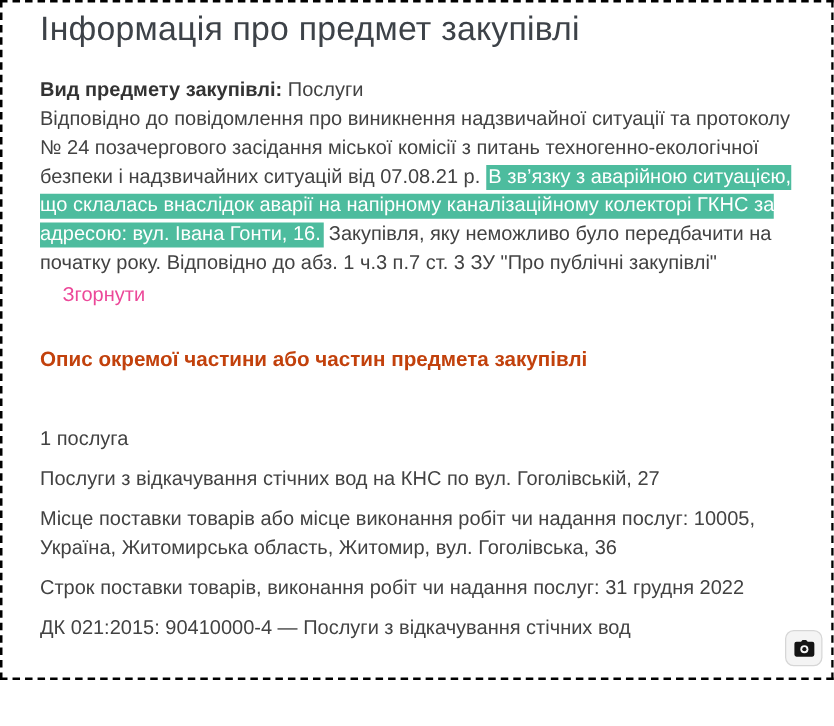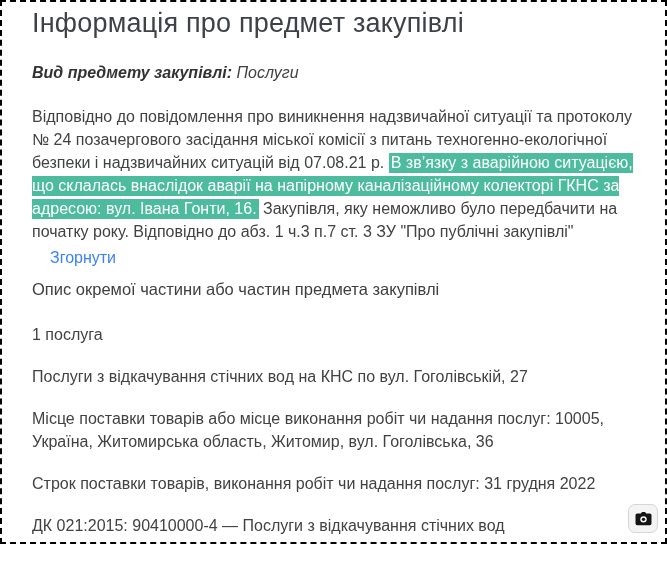--- a/index.html
+++ b/index.html
@@ -20,46 +20,47 @@
     padding: 4px 32px 0 30px;
   }
   h1.page-title {
     font-size: 27px;
     font-weight: 300;
     color: #3d4248;
     line-height: 34px;
     letter-spacing: 0.2px;
   }
   p { font-size: 16px; line-height: 23px; color: #424242; max-width: 604px; }
-  .field-row { margin-top: 21px; font-style: italic; }
+  .field-row { margin-top: 21px; }
   .field-row strong { color: #333333; font-weight: 700; }
   .field-row.second { margin-top: 23px; }
-  .description { margin-top: 21px; }
+  .description { }
   .hl {
     background: #4dbc9e;
     color: #ffffff;
     padding: 1px 2px 2px 2px;
   }
   .collapse-link {
     display: inline-block;
-    margin: 6px 0 11px 18px;
+    margin: 6px 0 0 18px;
     font-size: 16px;
-    color: #3b82f6;
+    color: #ec4899;
     text-decoration: none;
     cursor: pointer;
   }
   h2.section-heading {
+    margin-top: 31px;
     font-size: 16.5px;
-    font-weight: 400;
-    color: #404040;
+    font-weight: 700;
+    color: #c2410c;
     line-height: 23px;
   }
-  .lot-line { margin-top: 22px; }
+  .lot-line { margin-top: 40px; }
   .lot-line + .lot-line { margin-top: 9px; }
-  .lot-line.gap { margin-top: 19px; }
+  .lot-line.gap { margin-top: 9px; }
   .screenshot-btn {
     position: absolute;
     right: 7px;
     bottom: 9px;
     width: 30px;
     height: 29px;
     border: 1px solid #d6d6d6;
     border-radius: 7px;
     background: #f4f4f4;
     display: flex;

